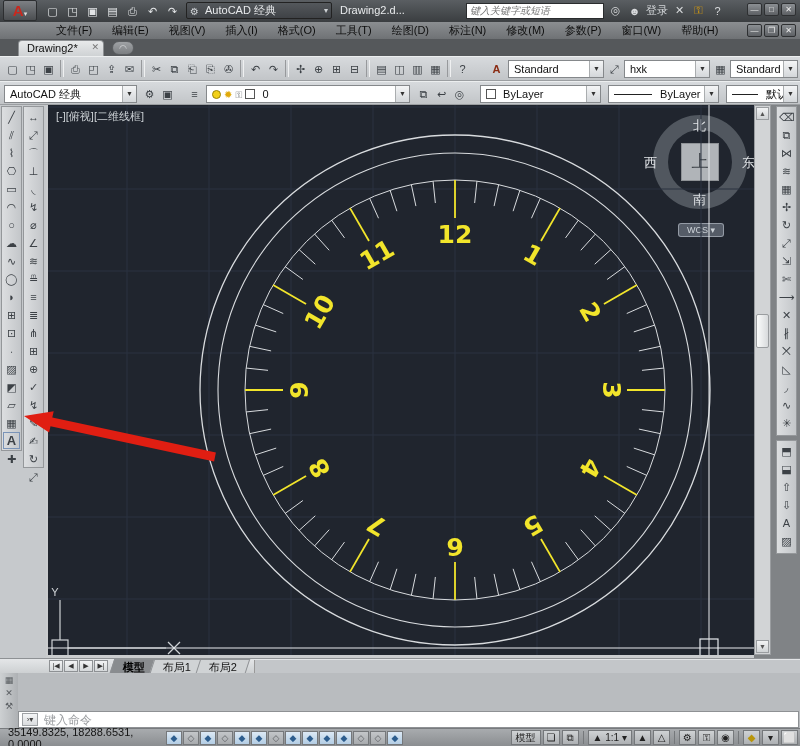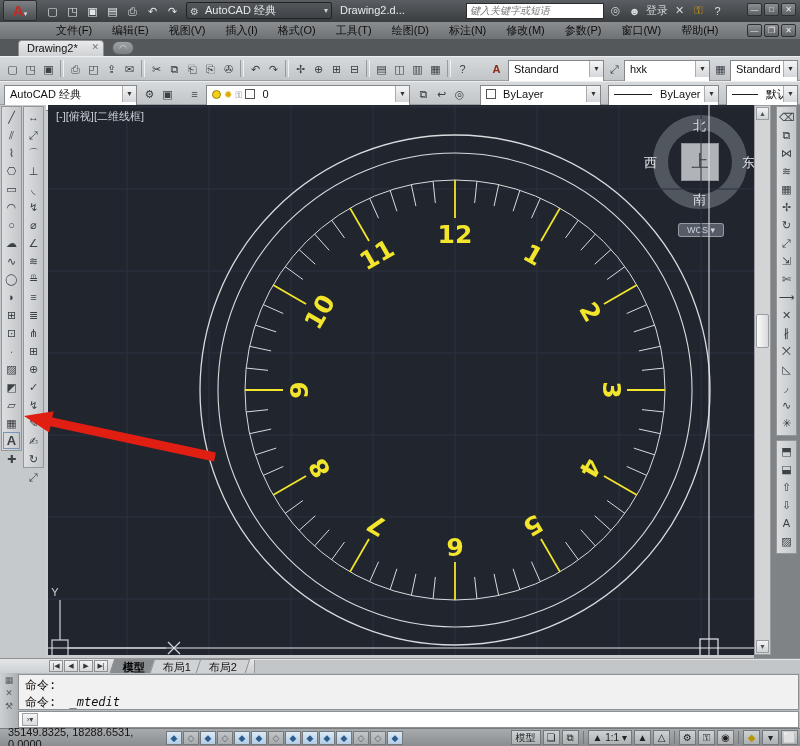--- a/index.html
+++ b/index.html
@@ -50,21 +50,21 @@
 
   
   .tb-row { position:absolute; left:0; width:800px; background:linear-gradient(#d7dadd,#c2c5c8);
     border-top:1px solid #eceeef; border-bottom:1px solid #9b9ea1; }
   #tb2 { top:56px; height:25px; }
   #tb3 { top:81px; height:24px; }
   .hstrip { position:absolute; top:3px; display:flex; align-items:center; gap:1px; }
   .ticon { width:17px; height:17px; background:transparent; border:1px solid transparent;
     color:#3c4146; font-size:11px; line-height:16px; text-align:center; }
   .hsep { width:4px; height:17px; border-left:1px solid #97999c; border-right:1px solid #eff0f1; margin:0 2px; }
-  .combo { position:absolute; height:26px; background:#fff; border:1px solid #85888b;
+  .combo { position:absolute; height:18px; background:#fff; border:1px solid #85888b;
     font-size:11px; line-height:16px; padding:0 16px 0 5px; white-space:nowrap; overflow:hidden; }
   .combo .dd { position:absolute; right:0; top:0; width:14px; height:16px; text-align:center;
     background:linear-gradient(#f4f5f6,#d4d7da); border-left:1px solid #aaadaf; font-size:7px; line-height:16px; color:#333;}
   .swatch { display:inline-block; width:10px; height:10px; border:1px solid #555; background:#fff;
     vertical-align:-1px; margin-right:4px; }
   .ltline { display:inline-block; width:38px; height:1px; background:#222; vertical-align:3px; margin-right:5px;}
   .bulb { display:inline-block; width:9px; height:9px; border-radius:50%; background:#f2d018;
     border:1px solid #9a8406; vertical-align:-1px; }
   .sun { color:#e0a90a; font-size:10px; }
   .lock { color:#6a6e72; font-size:9px; }
@@ -503,29 +503,23 @@
       </span>
     <div class="hscroll-rest"></div>
   </div>
 
   <div class="cmd-wrap">
     <div class="cmd-grip">
       <div>▦</div>
       <div>✕</div>
       <div>⚒</div>
     </div>
-    <div class="cmd-hist">
-      <div>命令:</div>
-      <div>
-        <span>命令:</span>
-        <span class="it" style="margin-left:6px;">_mtedit</span>
-      </div>
-    </div>
     <div class="cmd-input">
       <div class="cmd-chip">›▾</div>
+      <input class="cmd-field" placeholder="键入命令" style="">
     </div>
   </div>
 
   <div class="statusbar">
     <div class="coords">35149.8325, 18288.6531, 0.0000</div>
     <div class="toggles" id="status-toggles">
         <div class="tgl on">◆</div>
         <div class="tgl off">◇</div>
         <div class="tgl on">◆</div>
         <div class="tgl off">◇</div>

